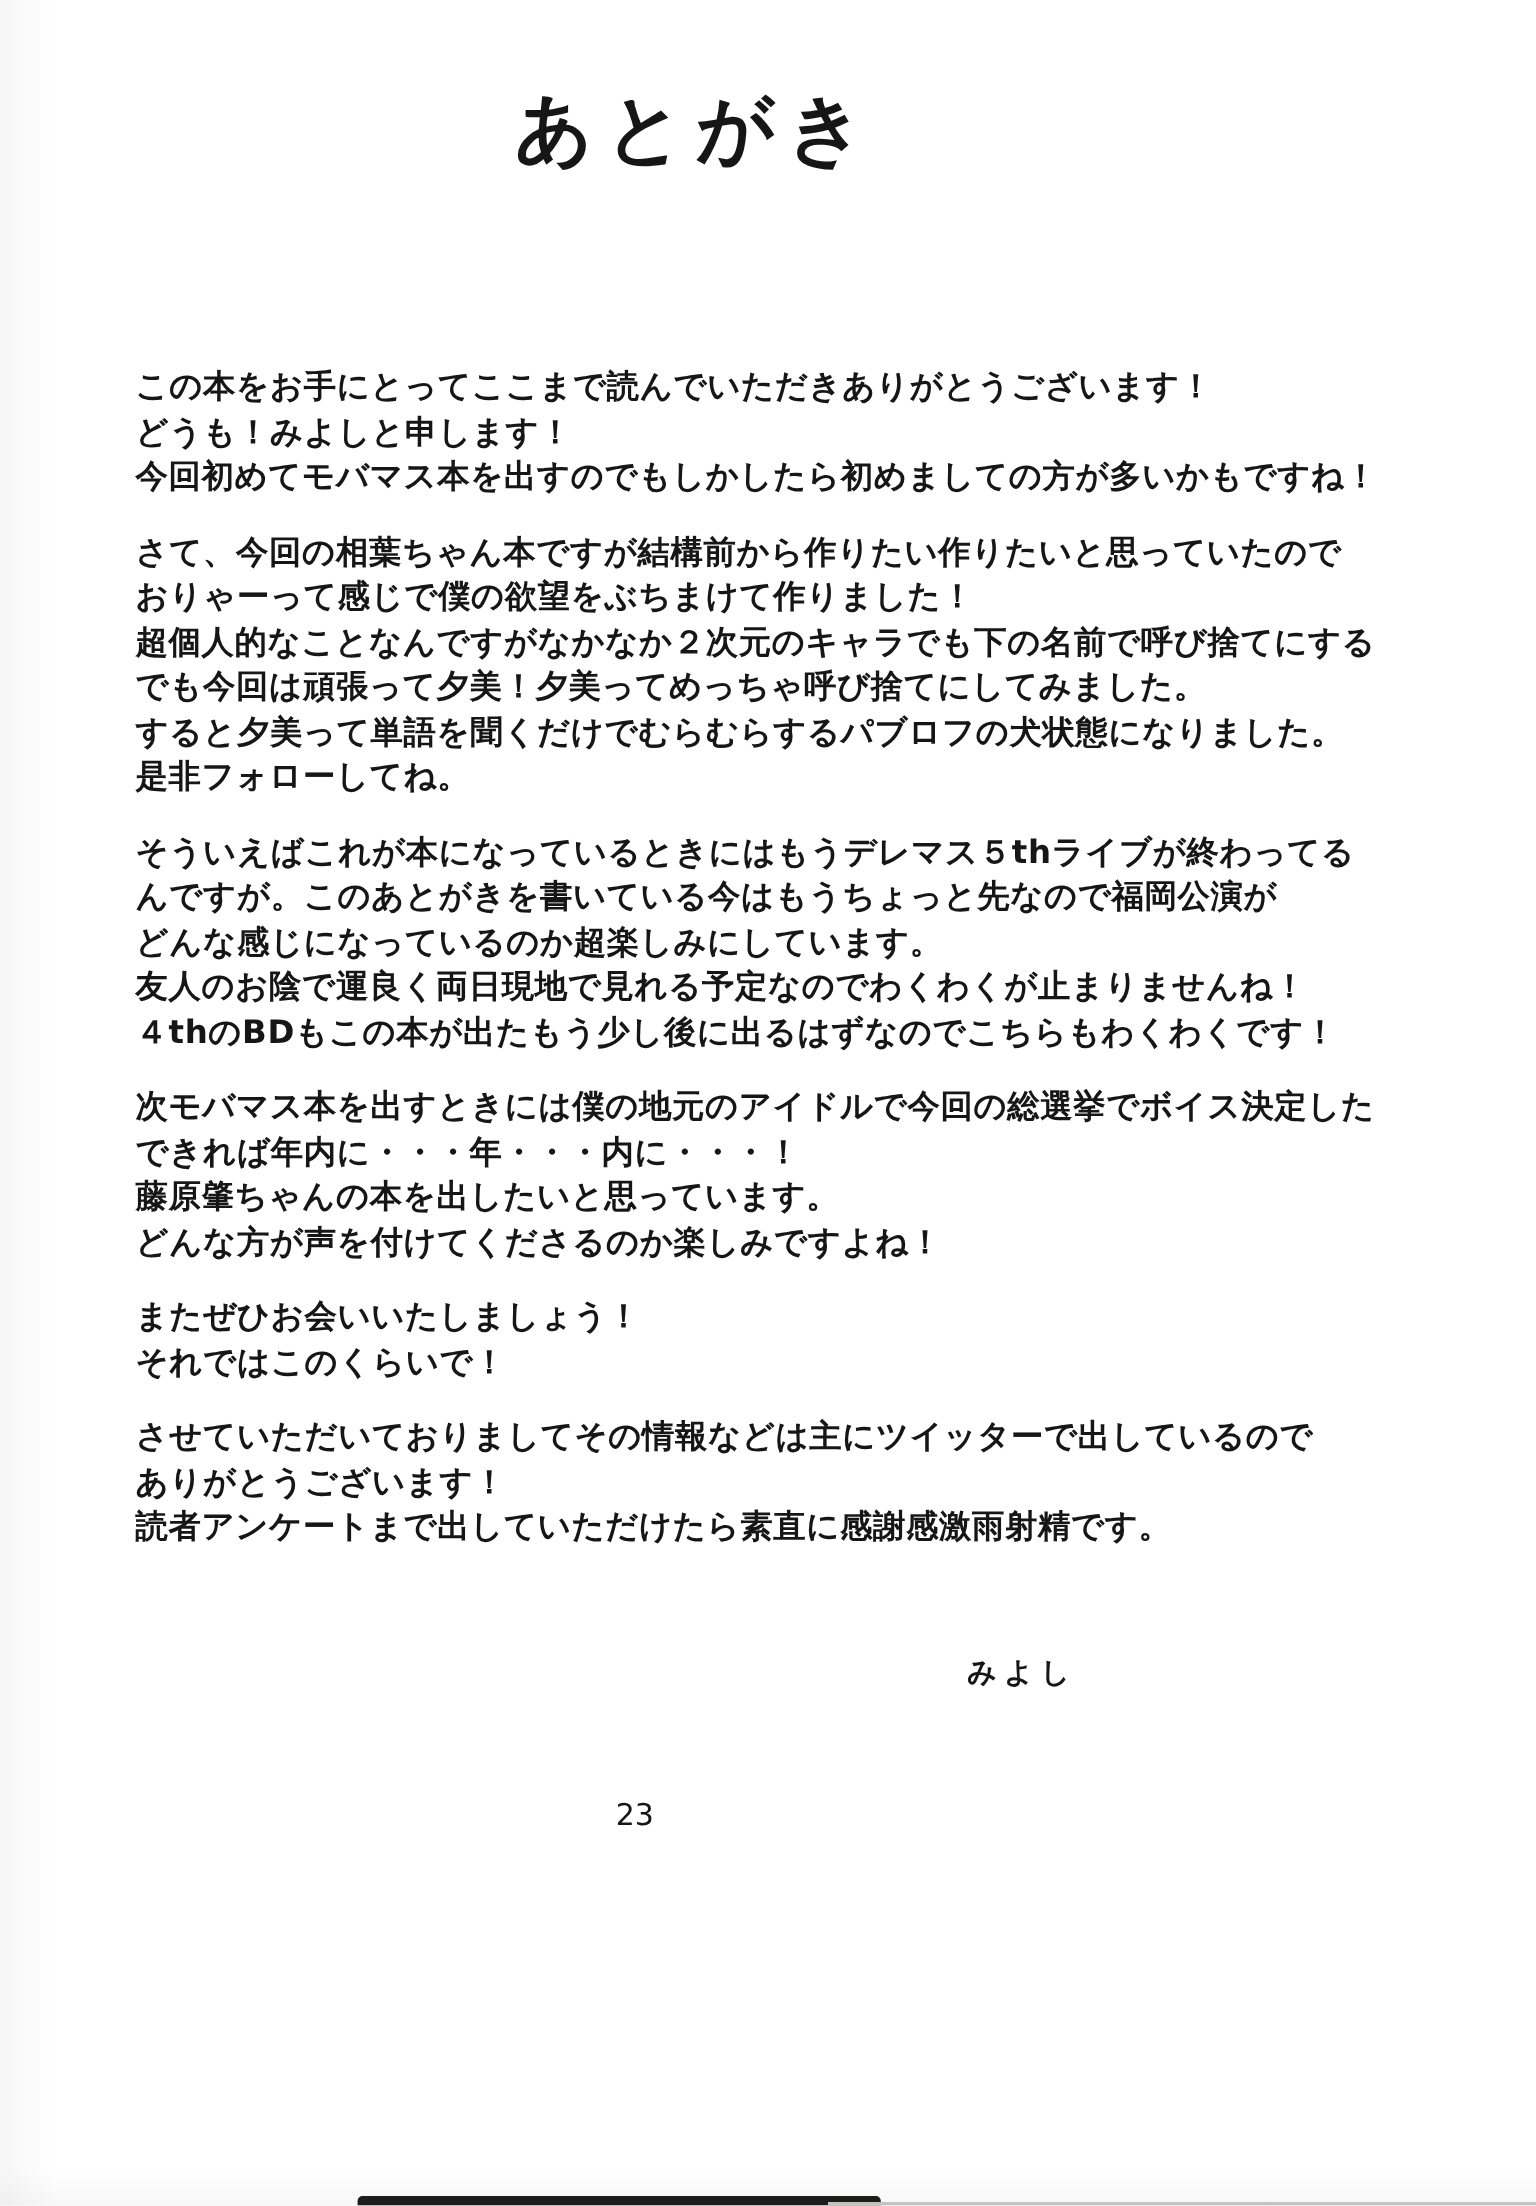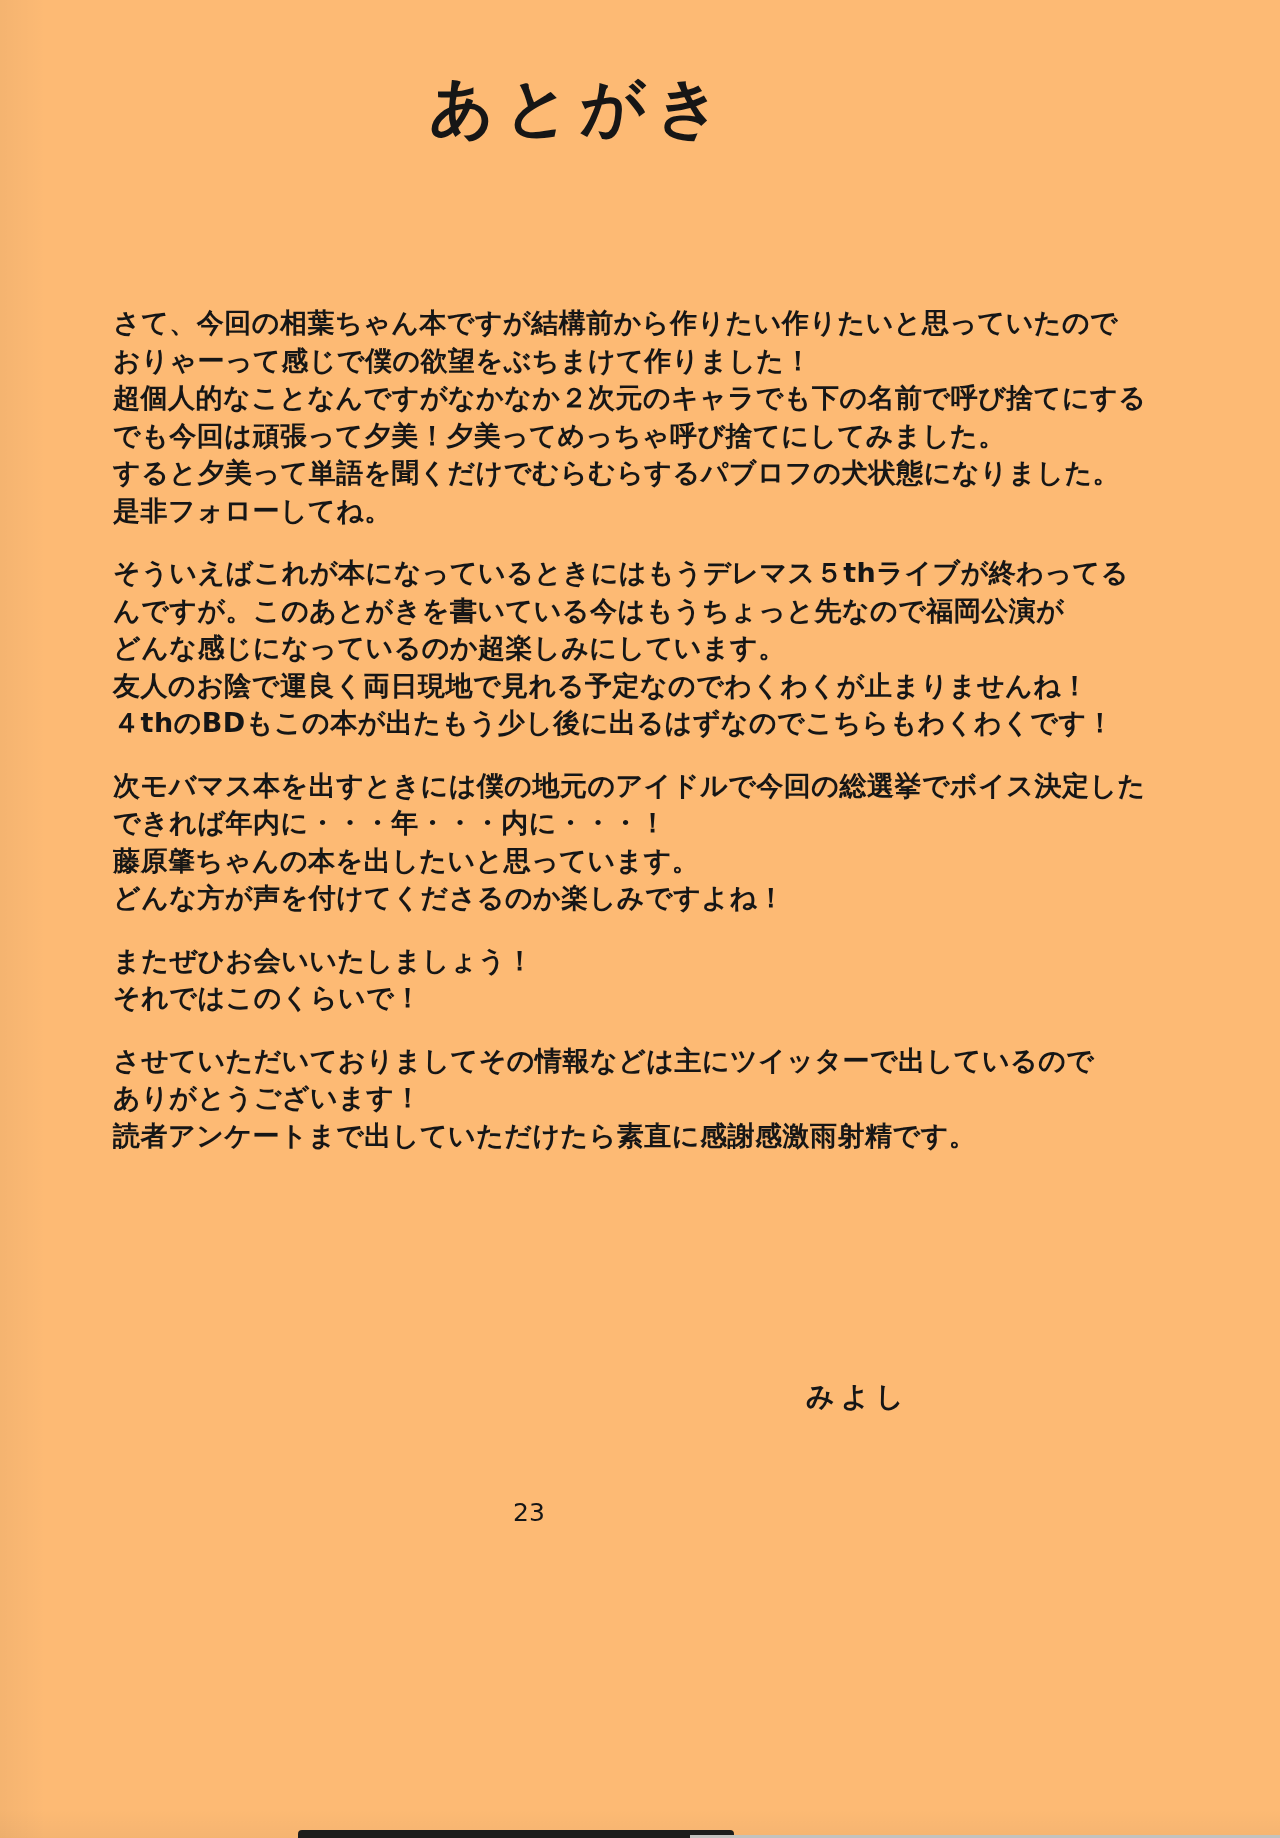--- a/index.html
+++ b/index.html
@@ -4,21 +4,21 @@
 <style>
   html, body { margin: 0; padding: 0; }
   body {
     width: 1280px; height: 1838px;
     background: #e9e9e7;
     font-family: "DejaVu Sans", sans-serif;
   }
   .page {
     position: relative;
     width: 1280px; height: 1838px;
-    background: #fdba74;
+    background: #ffffff;
     color: #161616;
     overflow: hidden;
   }
   .page::before { 
     content: "";
     position: absolute; inset: 0;
     background:
       linear-gradient(90deg, rgba(0,0,0,0.035), rgba(0,0,0,0) 46px),
       linear-gradient(0deg, rgba(0,0,0,0.03), rgba(0,0,0,0) 30px);
     pointer-events: none;
@@ -39,21 +39,21 @@
     font-size: 27px;
     font-weight: 600;
     line-height: 37.5px;
     letter-spacing: 0.5px;
   }
   .para { margin: 0 0 25px 0; }
   .line { white-space: nowrap; }
   .signature {
     position: absolute;
     top: 1378px; left: 806px;
-    font-size: 28px;
+    font-size: 24px;
     font-weight: 600;
     letter-spacing: 6px;
   }
   .page-number {
     position: absolute;
     top: 1498px; left: 0;
     width: 1058px;
     text-align: center;
     font-size: 25px;
     font-weight: 400;
@@ -74,20 +74,25 @@
 </style>
 </head>
 <body>
 
 <div class="page">
 
   <h1 class="title">あとがき</h1>
 
   <div class="body">
 
+    <div class="para">
+      <div class="line">この本をお手にとってここまで読んでいただきありがとうございます！</div>
+      <div class="line">どうも！みよしと申します！</div>
+      <div class="line">今回初めてモバマス本を出すのでもしかしたら初めましての方が多いかもですね！</div>
+    </div>
 
     <div class="para">
       <div class="line">さて、今回の相葉ちゃん本ですが結構前から作りたい作りたいと思っていたので</div>
       <div class="line">おりゃーって感じで僕の欲望をぶちまけて作りました！</div>
       <div class="line">超個人的なことなんですがなかなか２次元のキャラでも下の名前で呼び捨てにする</div>
       <div class="line">でも今回は頑張って夕美！夕美ってめっちゃ呼び捨てにしてみました。</div>
       <div class="line">すると夕美って単語を聞くだけでむらむらするパブロフの犬状態になりました。</div>
       <div class="line">是非フォローしてね。</div>
     </div>
 

